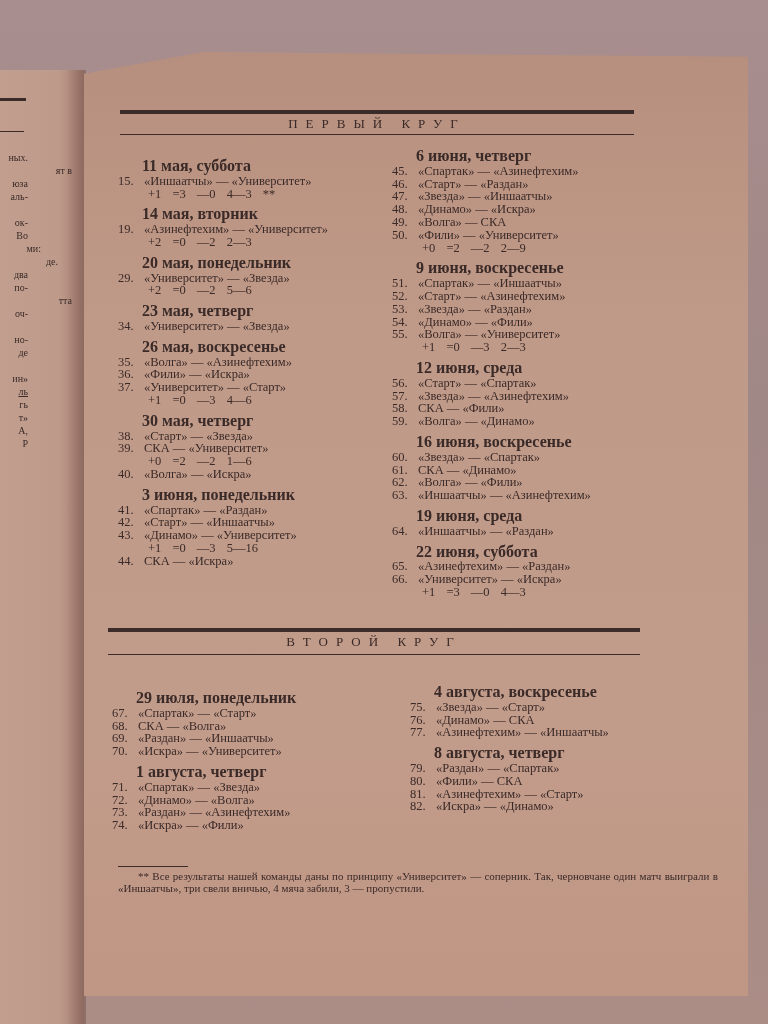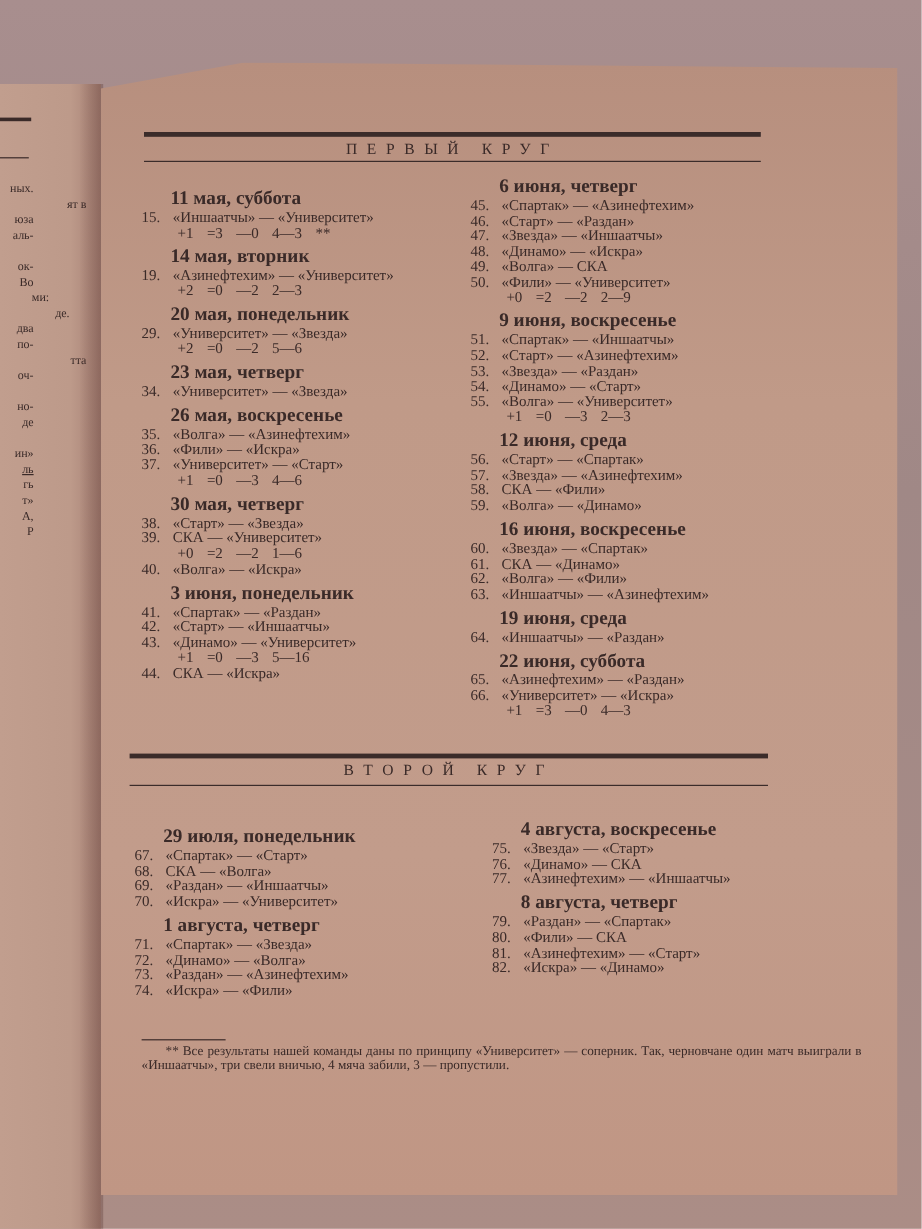--- a/index.html
+++ b/index.html
@@ -142,21 +142,21 @@
       <div class="match"><span class="num">48.</span><span class="teams">«Динамо» — «Искра»</span></div>
       <div class="match"><span class="num">49.</span><span class="teams">«Волга» — СКА</span></div>
       <div class="match"><span class="num">50.</span><span class="teams">«Фили» — «Университет»</span></div>
       <div class="score">+0 =2 —2 2—9</div>
     </div>
     <div class="day">
       <div class="date">9 июня, воскресенье</div>
       <div class="match"><span class="num">51.</span><span class="teams">«Спартак» — «Иншаатчы»</span></div>
       <div class="match"><span class="num">52.</span><span class="teams">«Старт» — «Азинефтехим»</span></div>
       <div class="match"><span class="num">53.</span><span class="teams">«Звезда» — «Раздан»</span></div>
-      <div class="match"><span class="num">54.</span><span class="teams">«Динамо» — «Старт»</span></div>
+      <div class="match"><span class="num">54.</span><span class="teams">«Динамо» — «Фили»</span></div>
       <div class="match"><span class="num">55.</span><span class="teams">«Волга» — «Университет»</span></div>
       <div class="score">+1 =0 —3 2—3</div>
     </div>
     <div class="day">
       <div class="date">12 июня, среда</div>
       <div class="match"><span class="num">56.</span><span class="teams">«Старт» — «Спартак»</span></div>
       <div class="match"><span class="num">57.</span><span class="teams">«Звезда» — «Азинефтехим»</span></div>
       <div class="match"><span class="num">58.</span><span class="teams">СКА — «Фили»</span></div>
       <div class="match"><span class="num">59.</span><span class="teams">«Волга» — «Динамо»</span></div>
     </div>

